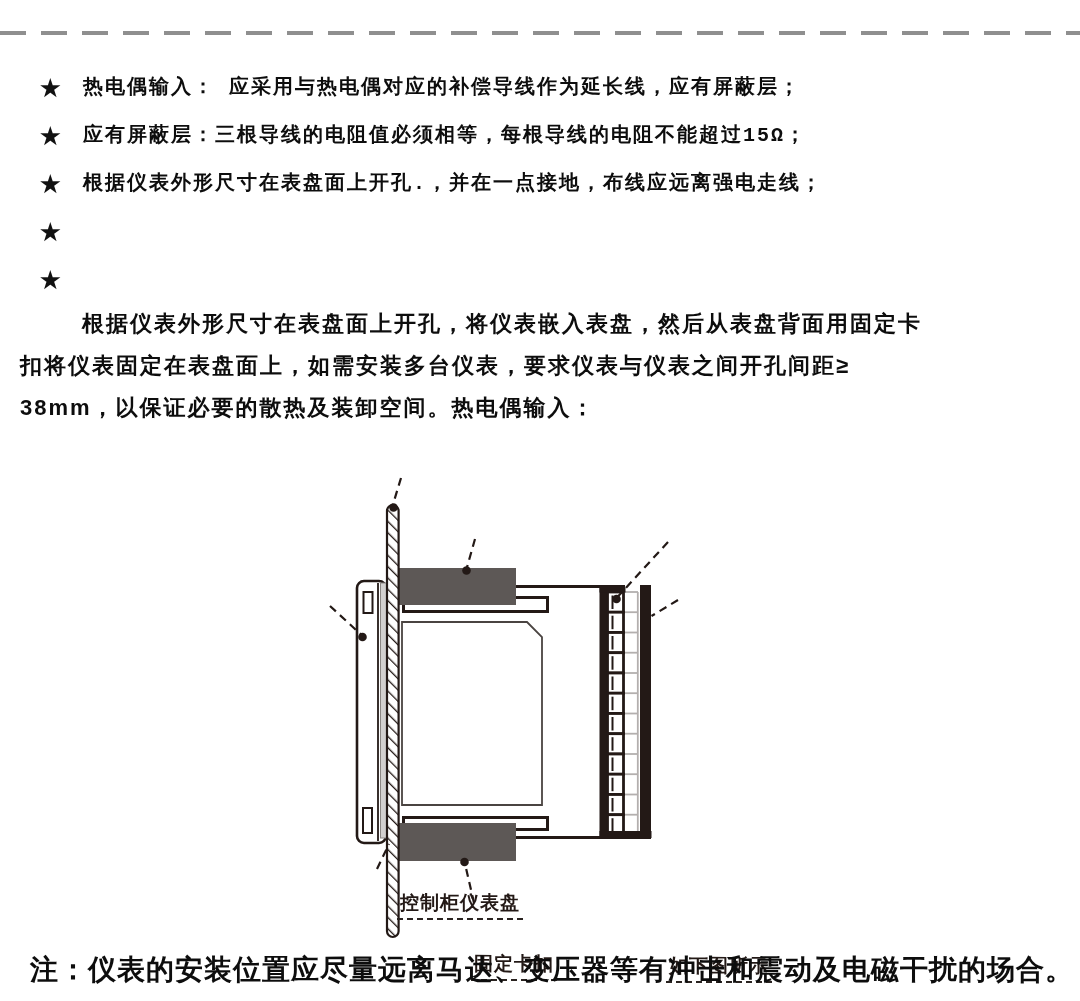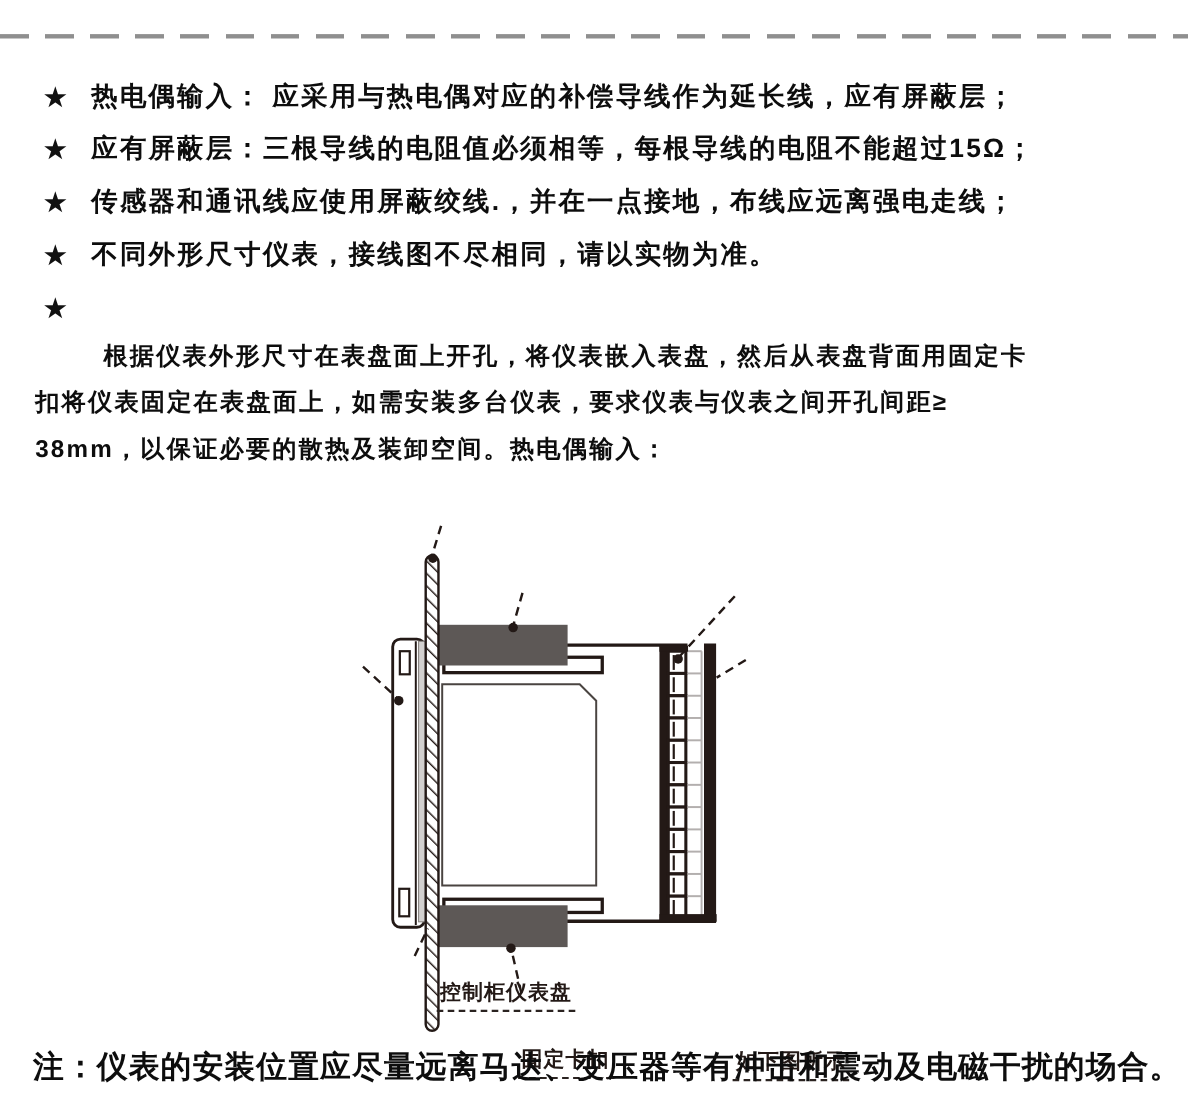--- a/index.html
+++ b/index.html
@@ -8,22 +8,22 @@
     font-family:"Liberation Sans",sans-serif;font-weight:bold;color:#0d0d0d;
     overflow:hidden;
   }
   .top-divider{
     position:absolute;left:0;top:31px;width:1080px;height:4px;
     background:repeating-linear-gradient(90deg,#8f8f8f 0 26px,transparent 26px 41px);
   }
   .bullets{position:absolute;left:40px;top:64px;}
   .bullet{display:flex;align-items:flex-start;height:48px;line-height:48px;}
   .star{width:43px;font-size:23px;color:#111;flex:0 0 43px;}
-  .btext{font-size:24px;letter-spacing:2px;white-space:nowrap;}
-  .para{position:absolute;left:20px;top:303px;font-size:22px;line-height:42px;letter-spacing:2px;margin-left:12px;}
+  .btext{font-size:20px;letter-spacing:2px;white-space:nowrap;font-family:Liberation Mono, monospace;}
+  .para{position:absolute;left:20px;top:303px;font-size:22px;line-height:42px;letter-spacing:2px;}
   .pline{white-space:nowrap;}
   .pline-first{padding-left:62px;}
   .note{position:absolute;left:30px;top:951px;font-size:28px;letter-spacing:1px;white-space:nowrap;}
   .diagram{position:absolute;left:0;top:440px;width:1080px;height:505px;}
   .diagram svg{position:absolute;left:0;top:0;}
   .dlabel{
     position:absolute;font-size:19px;line-height:22px;letter-spacing:1px;color:#231916;
     padding:0 3px 4px 3px;border-bottom:2.5px dashed #2a2320;white-space:nowrap;
   }
   .lbl-panel{left:397px;top:452px;}
@@ -39,25 +39,24 @@
   <div class="bullet">
     <span class="star">★</span>
     <span class="btext">热电偶输入： 应采用与热电偶对应的补偿导线作为延长线，应有屏蔽层；</span>
   </div>
   <div class="bullet">
     <span class="star">★</span>
     <span class="btext">应有屏蔽层：三根导线的电阻值必须相等，每根导线的电阻不能超过15Ω；</span>
   </div>
   <div class="bullet">
     <span class="star">★</span>
-    <span class="btext">传感器和通讯线应使用屏蔽绞线.，并在一点接地，布线应远离强电走线；</span>
+    <span class="btext">根据仪表外形尺寸在表盘面上开孔.，并在一点接地，布线应远离强电走线；</span>
   </div>
   <div class="bullet">
     <span class="star">★</span>
-    <span class="btext">不同外形尺寸仪表，接线图不尽相同，请以实物为准。</span>
   </div>
   <div class="bullet">
     <span class="star">★</span>
   </div>
 </div>
 
 <div class="para">
   <div class="pline pline-first">根据仪表外形尺寸在表盘面上开孔，将仪表嵌入表盘，然后从表盘背面用固定卡</div>
   <div class="pline">扣将仪表固定在表盘面上，如需安装多台仪表，要求仪表与仪表之间开孔间距≥</div>
   <div class="pline">38mm，以保证必要的散热及装卸空间。热电偶输入：</div>

